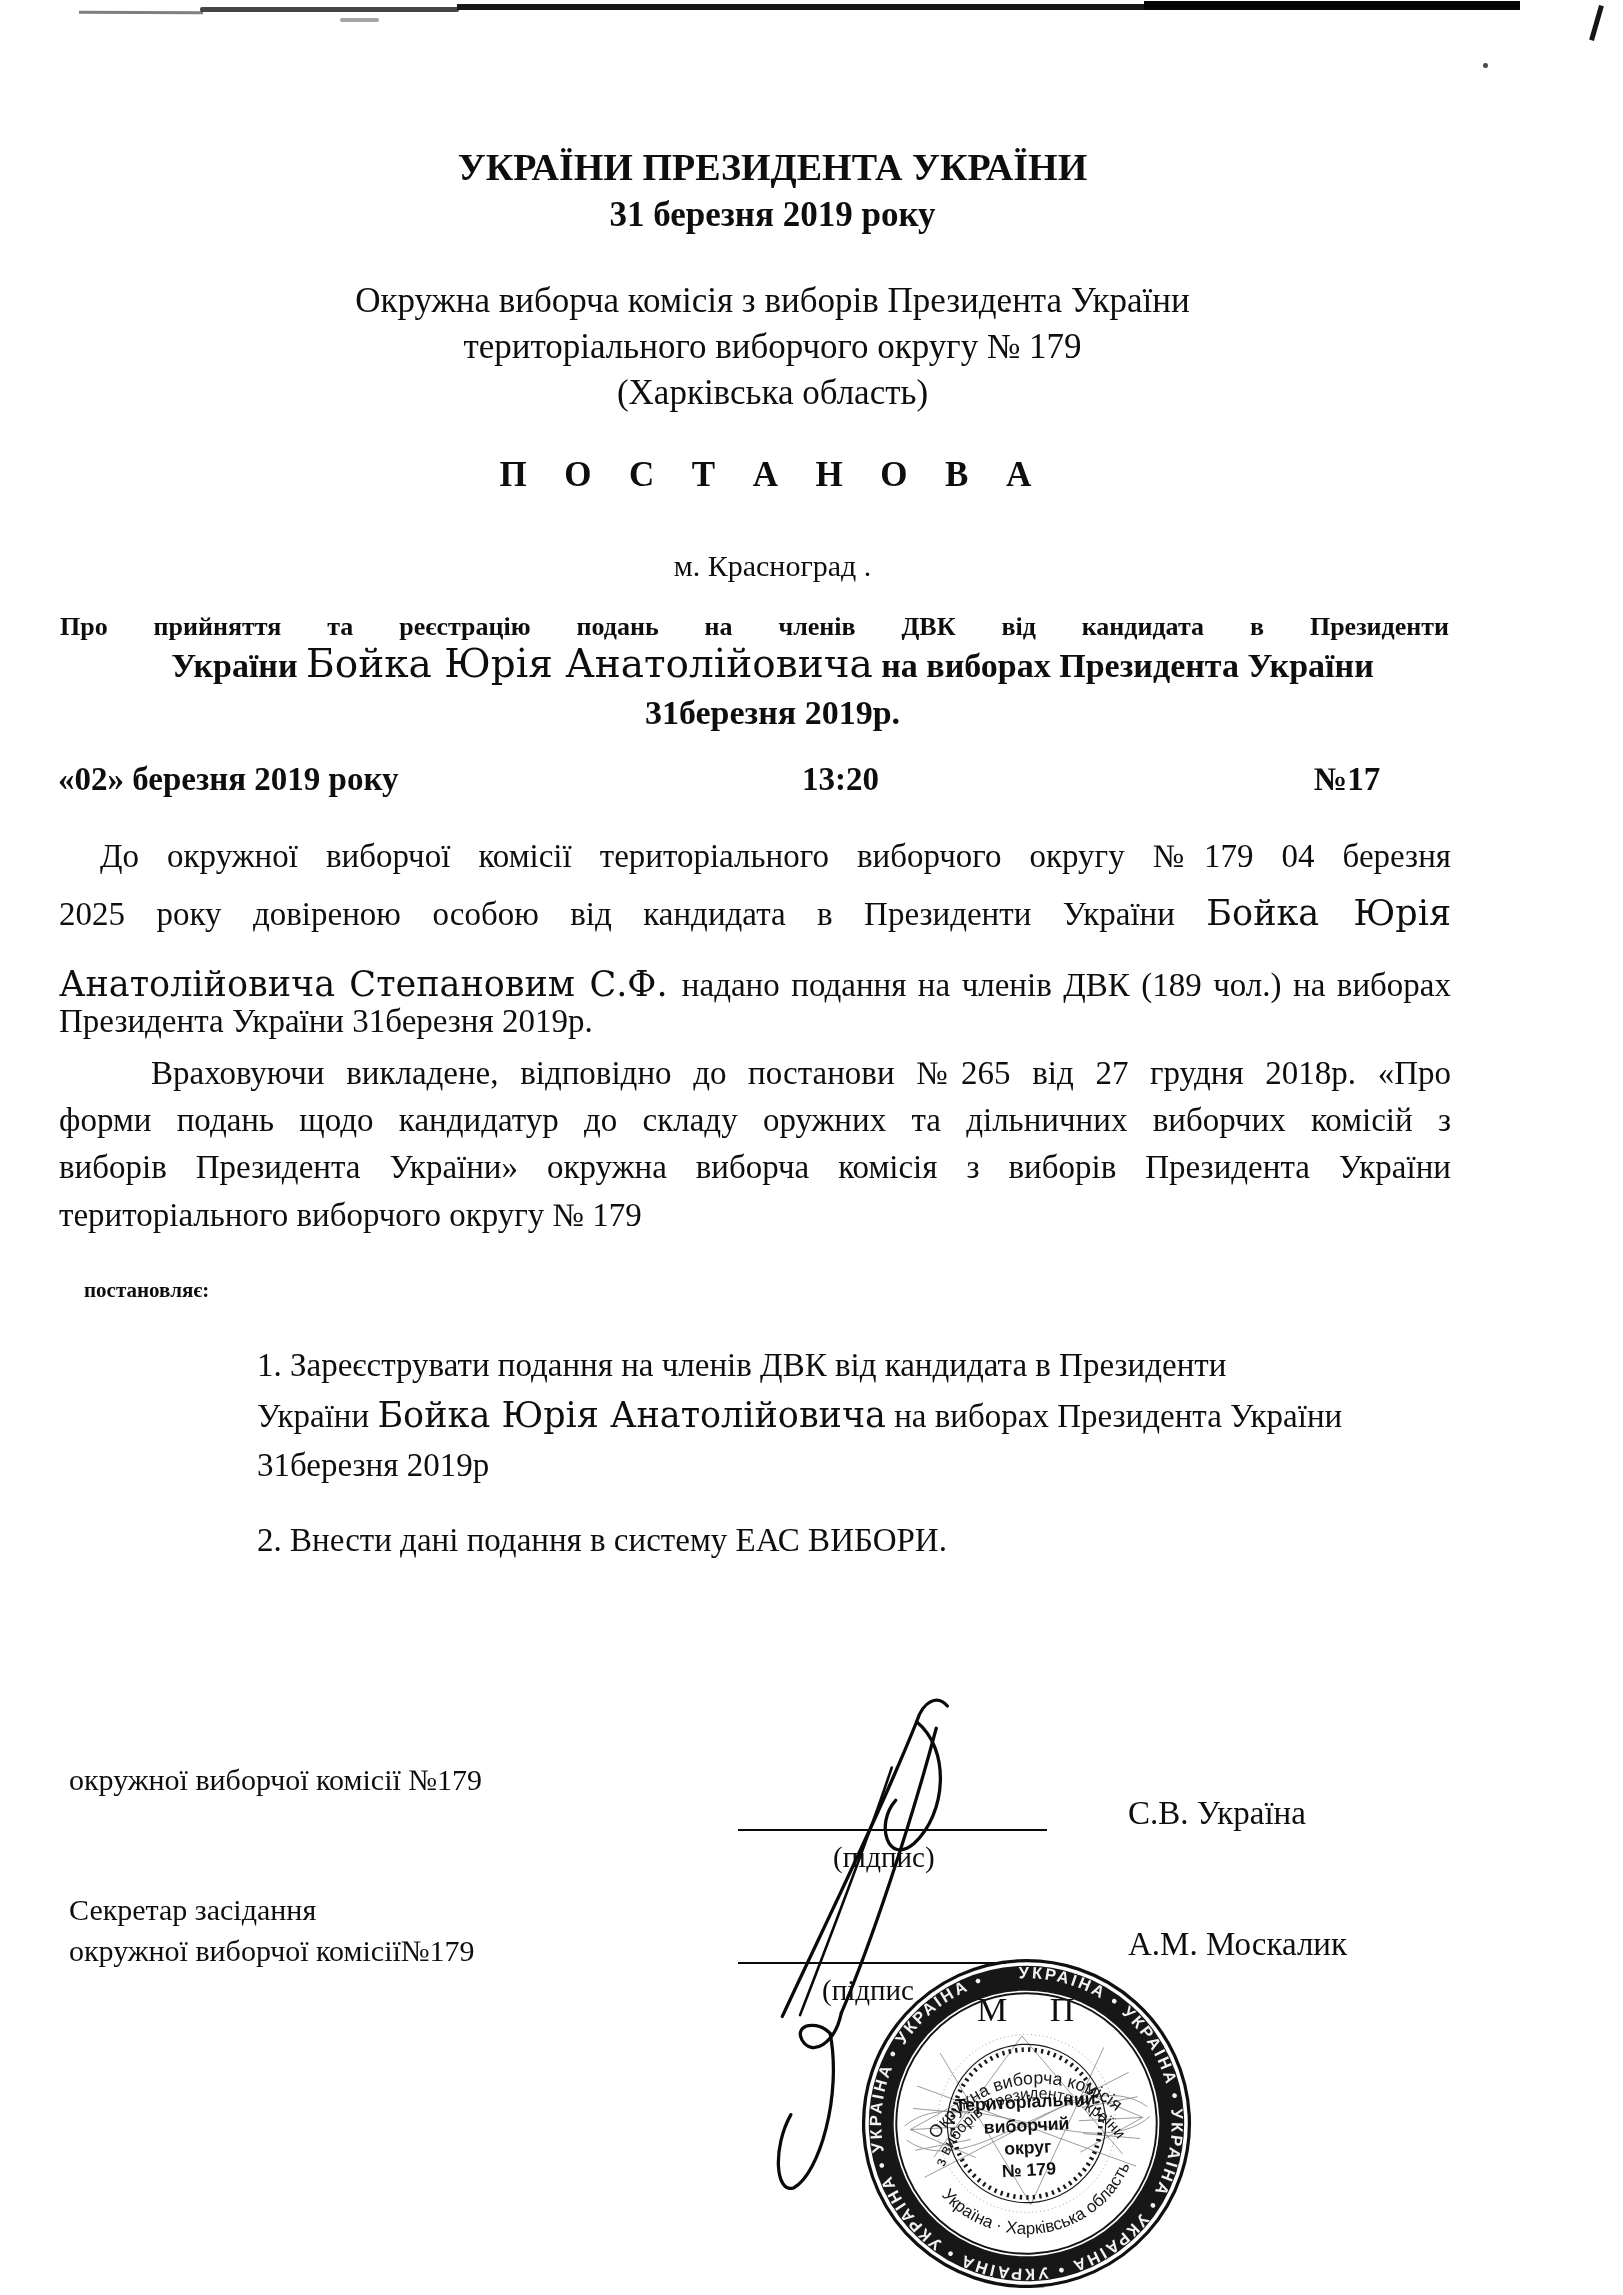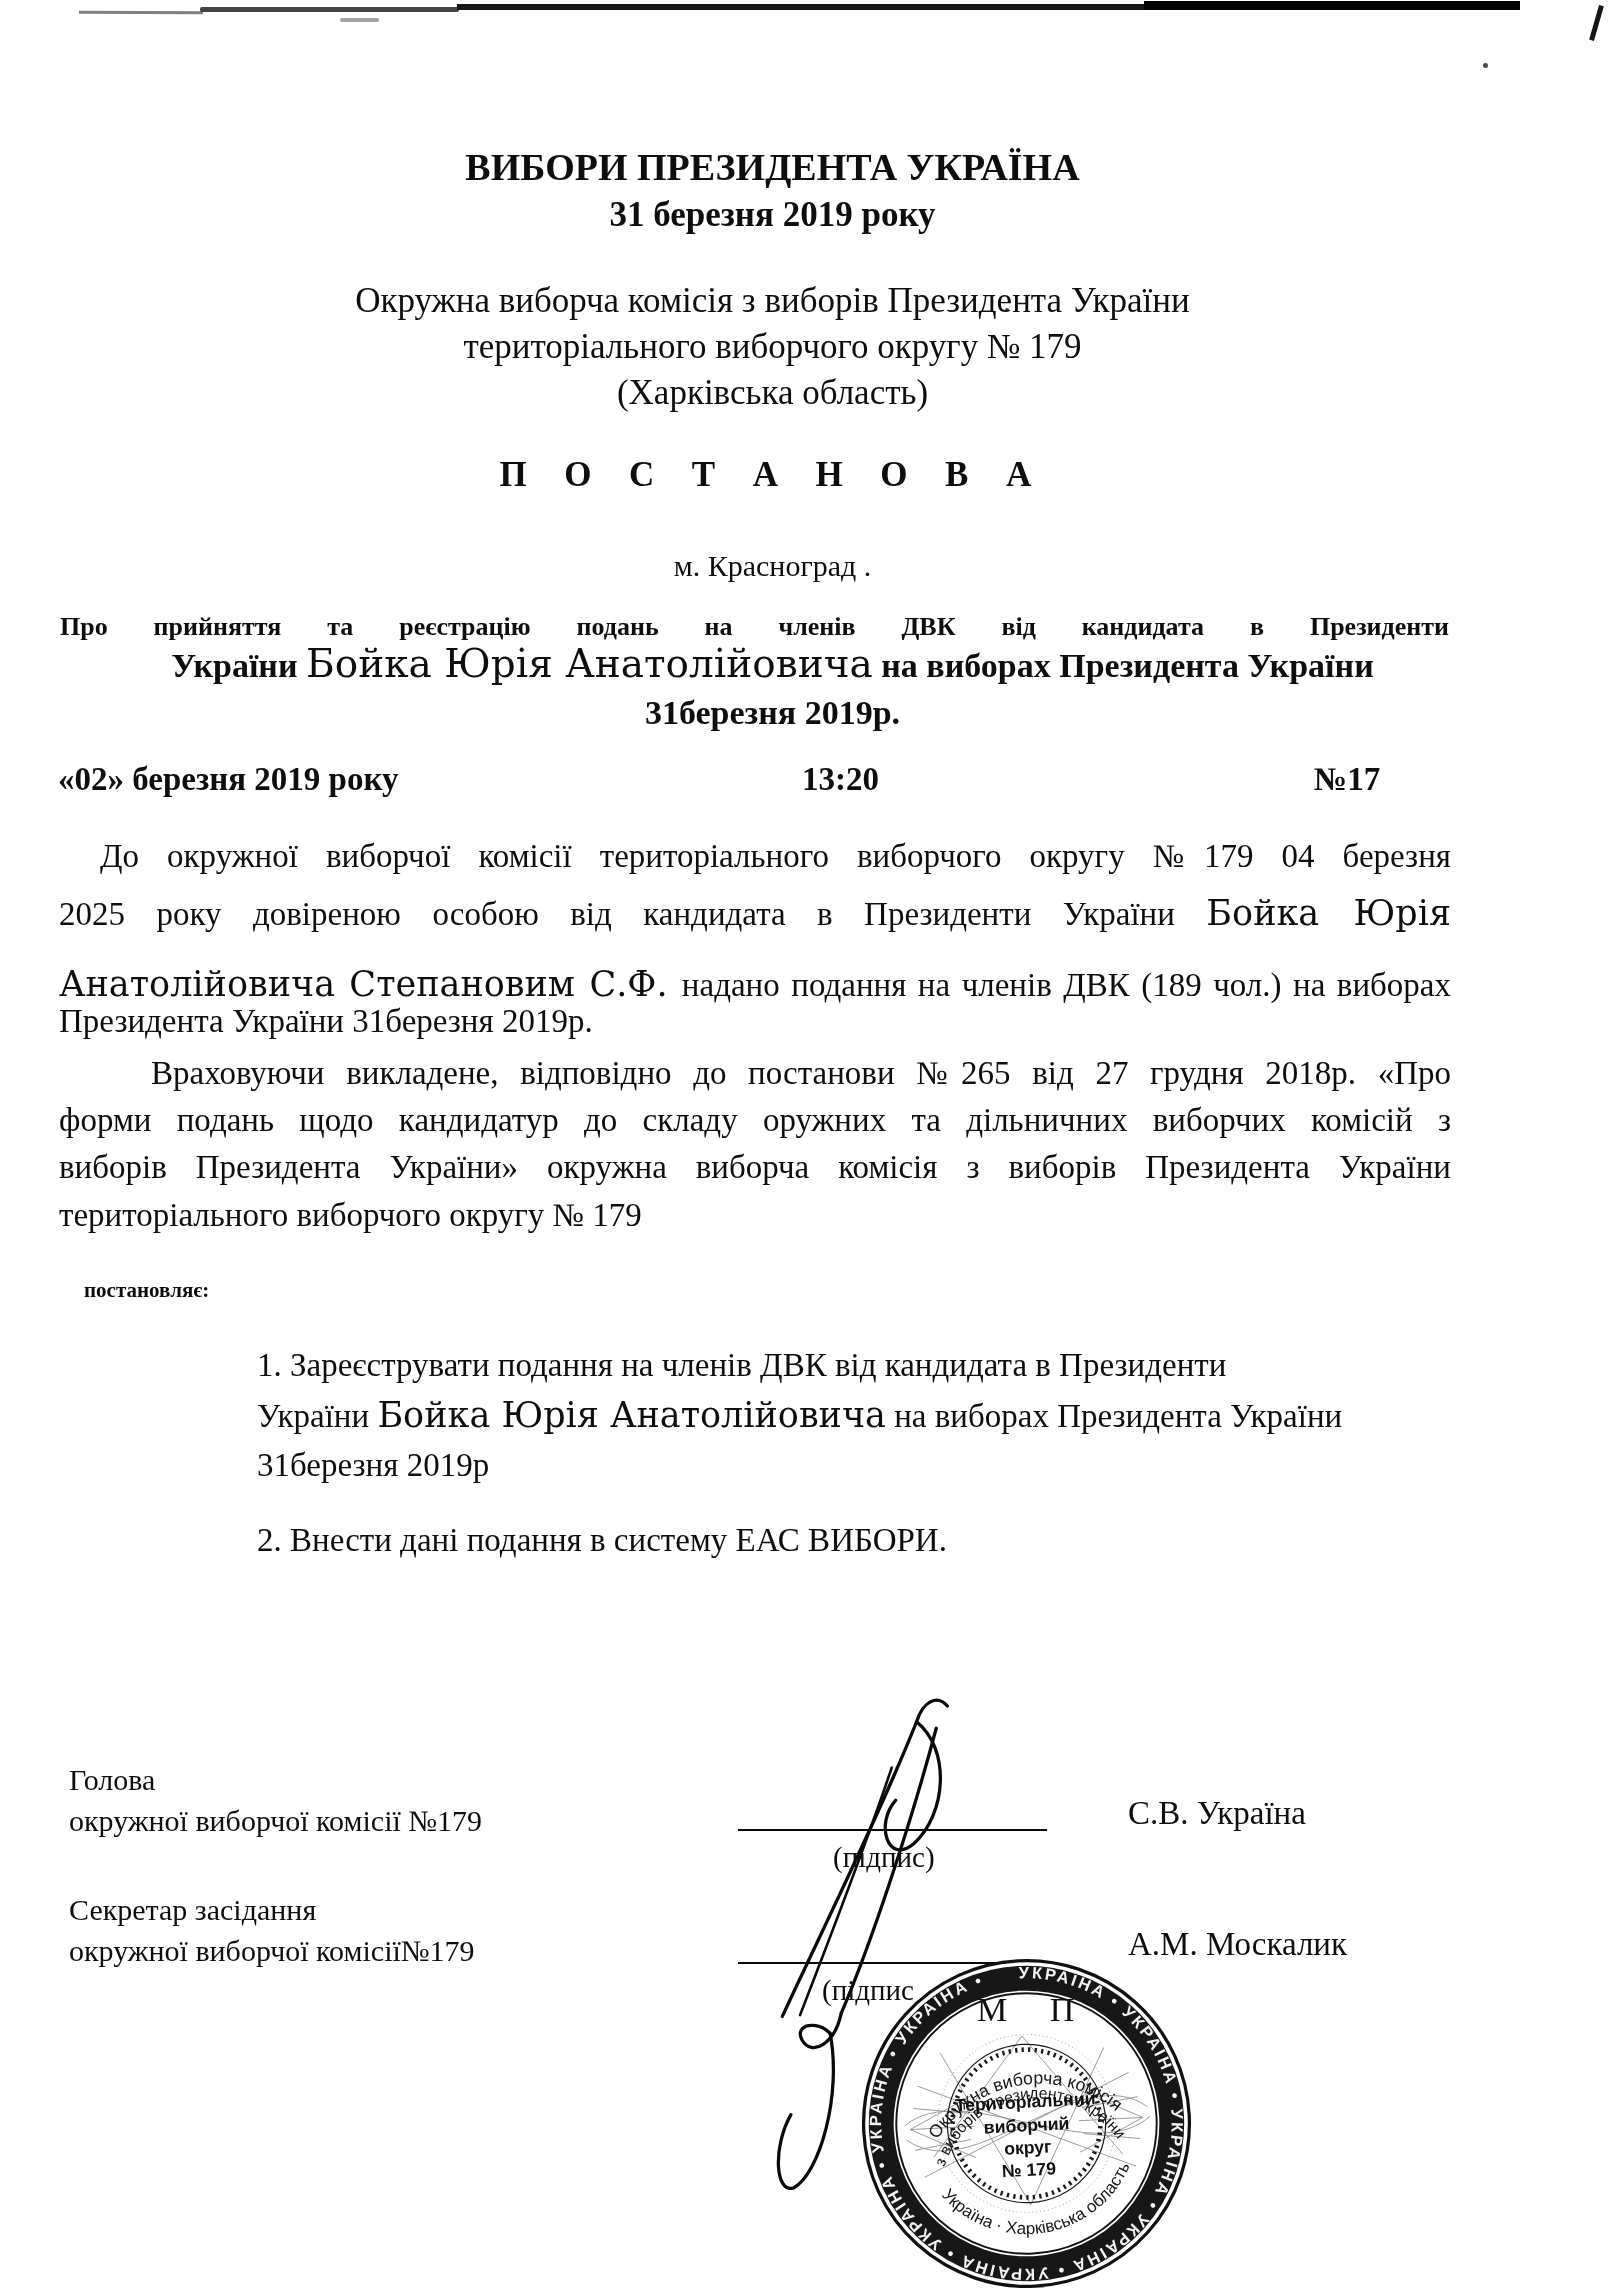--- a/index.html
+++ b/index.html
@@ -31,21 +31,21 @@
 
   <div class="abs art" style="left:79px;top:10.5px;width:124px;height:3.3px;opacity:.55;transform:rotate(.3deg);"></div>
   <div class="abs art" style="left:200px;top:6.5px;width:259px;height:5.2px;opacity:.8;border-radius:2px;"></div>
   <div class="abs art" style="left:457px;top:3.9px;width:691px;height:6.5px;"></div>
   <div class="abs art" style="left:1144px;top:0.7px;width:376px;height:9.2px;background:#050505;"></div>
   <div class="abs art" style="left:1594px;top:5.2px;width:5.2px;height:36px;transform:rotate(16deg);"></div>
   <span class="speck" style="left:340px;top:18.3px;width:39px;height:3.9px;border-radius:2px;opacity:.5;"></span>
   <span class="speck" style="left:1005px;top:308px;width:3.9px;height:3.9px;"></span>
   <span class="speck" style="left:1483px;top:63px;width:4.6px;height:4.6px;"></span>
 
-  <div class="abs center b" style="top:145px;font-size:38px;">ВИБОРИ ПРЕЗИДЕНТА УКРАЇНА</div>
+  <div class="abs center b" style="top:145px;font-size:38px;">УКРАЇНИ ПРЕЗИДЕНТА УКРАЇНИ</div>
   <div class="abs center b" style="top:195px;font-size:35px;">31 березня 2019 року</div>
 
   <div class="abs center" style="top:278px;font-size:35px;line-height:46px;">
     <div>Окружна виборча комісія з виборів Президента України</div>
     <div>територіального виборчого округу № 179</div>
     <div>(Харківська область)</div>
   </div>
 
   <div class="abs center b" style="top:455px;font-size:35px;letter-spacing:14.4px;">П О С Т А Н О В А</div>
 
@@ -79,21 +79,20 @@
 
   <div class="abs item-line" style="top:1347px;">1. Зареєструвати  подання на членів ДВК від кандидата в Президенти</div>
   <div class="abs item-line" style="top:1395px;">
     <span>України </span><span class="big2">Бойка Юрія Анатолійовича</span><span> на виборах Президента України</span>
   </div>
   <div class="abs item-line" style="top:1447px;">31березня 2019р</div>
 
   <div class="abs item-line" style="top:1522px;">2. Внести  дані подання в систему ЕАС ВИБОРИ.</div>
 
   <div class="abs sig-label" style="left:69px;top:1759px;">
-    <div>Голова</div>
     <div>окружної виборчої комісії №179</div>
   </div>
   <div class="abs sig-line" style="left:738px;top:1829px;width:309px;"></div>
   <div class="abs" style="left:833px;top:1841px;font-size:29px;">(підпис)</div>
   <div class="abs" style="left:1128px;top:1795px;font-size:33px;">С.В. Україна</div>
 
   <div class="abs sig-label" style="left:69px;top:1889px;">
     <div>Секретар засідання</div>
     <div>окружної виборчої комісії№179</div>
   </div>

